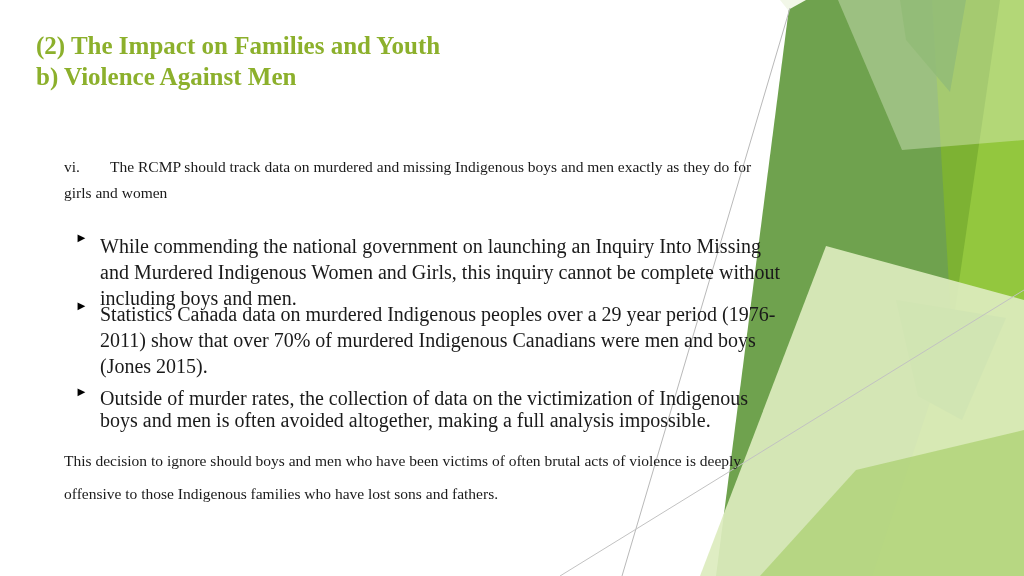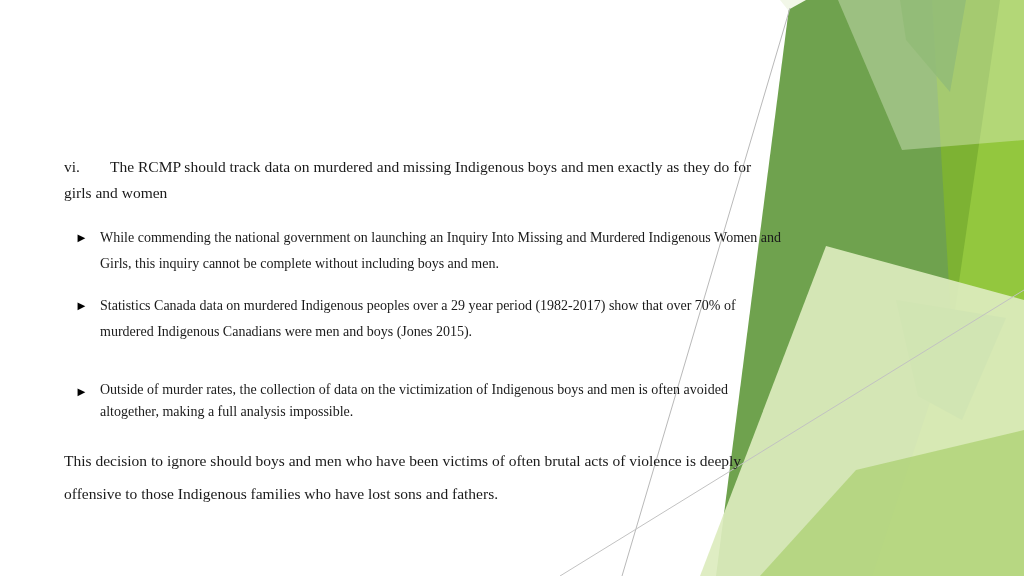--- a/index.html
+++ b/index.html
@@ -76,23 +76,24 @@
     flex: 0 0 auto;
     width: 32px;
     color: #000000;
     font-size: 13px;
     line-height: 25px;
     padding-left: 7px;
     box-sizing: border-box;
   }
   .bullet-text {
     flex: 1 1 auto;
-    font-size: 14px;
+    font-size: 20px;
     line-height: 26px;
     color: #1a1a1a;
+    margin-top: 8px;
   }
   .bullet-text.loose {
     line-height: 22px;
   }
 
   #bullet-0 { left: 68px; top: 225px; }
   #bullet-1 { left: 68px; top: 293px; }
   #bullet-2 { left: 68px; top: 379px; }
 
   #closing-paragraph {
@@ -128,35 +129,39 @@
 
     <polygon points="760,576 1024,576 1024,430 856,470" fill="#9CC95A" opacity="0.55"></polygon>
 
     <polygon points="788,10 806,0 780,0" fill="#F2F7E8"></polygon>
 
     <line x1="622" y1="576" x2="790" y2="8" stroke="#B9B9B9" stroke-width="1"></line>
 
     <line x1="560" y1="576" x2="1024" y2="290" stroke="#C2C2C2" stroke-width="1"></line>
   </svg>
 
+  <div id="title-block">
+    <div class="title-line">(2) The Impact on Families and Youth</div>
+    <div class="title-line">b) Violence Against Men</div>
+  </div>
 
   <div id="content">
 
     <div class="roman-heading">
       <span class="marker">vi.</span><span>The RCMP should track data on murdered and missing Indigenous boys and men exactly as they do for girls and women</span>
     </div>
 
     <div class="bullet-row" id="bullet-0">
       <span class="bullet-mark">►</span>
       <span class="bullet-text">While commending the national government on launching an Inquiry Into Missing and Murdered Indigenous Women and Girls, this inquiry cannot be complete without including boys and men.</span>
     </div>
 
     <div class="bullet-row" id="bullet-1">
       <span class="bullet-mark">►</span>
-      <span class="bullet-text">Statistics Canada data on murdered Indigenous peoples over a 29 year period (1982-2017) show that over 70% of murdered Indigenous Canadians were men and boys (Jones 2015).</span>
+      <span class="bullet-text">Statistics Canada data on murdered Indigenous peoples over a 29 year period (1976-2011) show that over 70% of murdered Indigenous Canadians were men and boys (Jones 2015).</span>
     </div>
 
     <div class="bullet-row" id="bullet-2">
       <span class="bullet-mark">►</span>
       <span class="bullet-text loose">Outside of murder rates, the collection of data on the victimization of Indigenous boys and men is often avoided altogether, making a full analysis impossible.</span>
     </div>
 
     <div id="closing-paragraph">This decision to ignore should boys and men who have been victims of often brutal acts of violence is deeply offensive to those Indigenous families who have lost sons and fathers.</div>
 
   </div>

